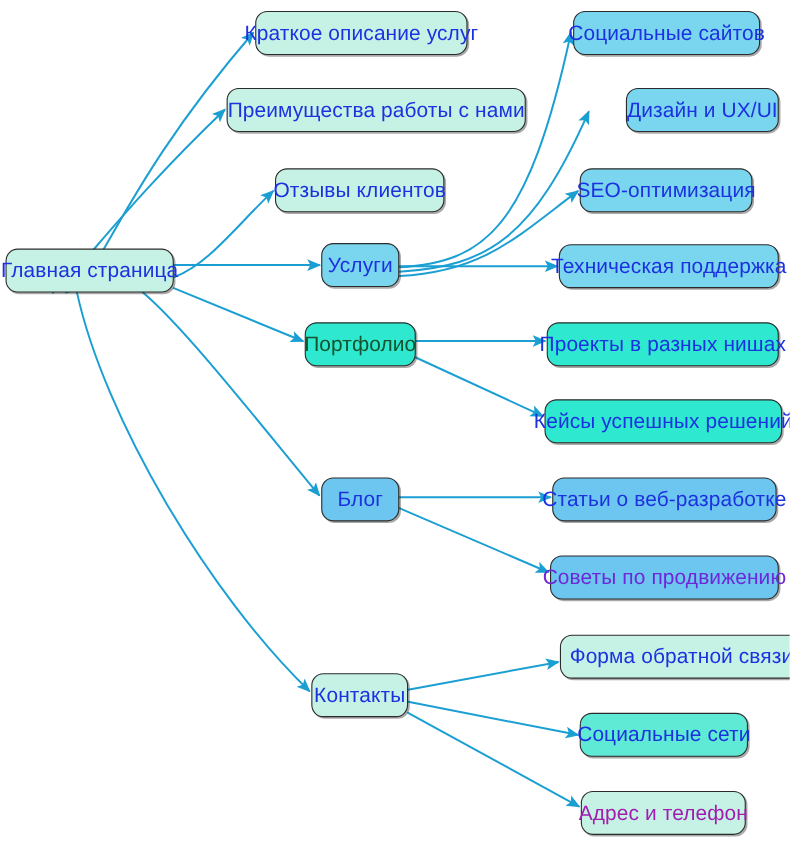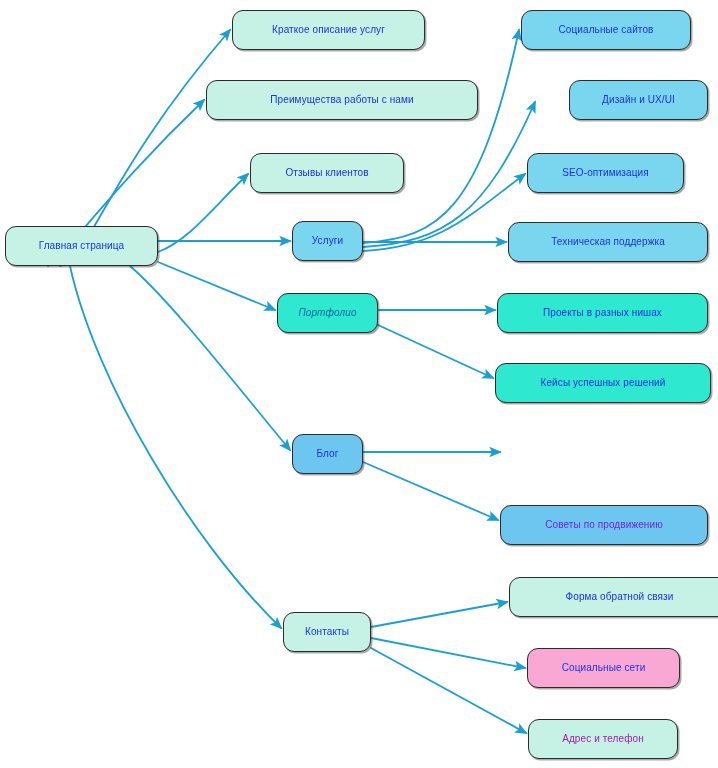--- a/index.html
+++ b/index.html
@@ -38,21 +38,21 @@
     box-sizing: border-box;
     display: flex;
     align-items: center;
     justify-content: center;
     border: 1.6px solid #2b2b2b;
     border-radius: 11px;
     box-shadow: 1.5px 1.5px 0 rgba(40,40,40,0.40);
     cursor: pointer;
   }
   .node .label {
-    font-size: 10px;
+    font-size: 19px;
     line-height: 1;
     color: #1c32e0;
     white-space: nowrap;
     letter-spacing: 0.1px;
     user-select: none;
   }
 </style>
 </head>
 <body>
 
@@ -108,41 +108,44 @@
       <div class="node" style="left: 537px; top: 80px; width: 139px; height: 40px; background: rgb(121, 214, 238); border-color: rgb(43, 43, 43); margin-left: 32px;">
         <span class="label" style="color: rgb(28, 50, 224);">Дизайн и UX/UI</span>
       </div>
       <div class="node" style="left: 508px; top: 222px; width: 200px; height: 40px; background: rgb(121, 214, 238); border-color: rgb(43, 43, 43);">
         <span class="label" style="color: rgb(28, 50, 224);">Техническая поддержка</span>
       </div>
       <div class="node" style="left: 527px; top: 153px; width: 157px; height: 40px; background: rgb(121, 214, 238); border-color: rgb(43, 43, 43);">
         <span class="label" style="color: rgb(28, 50, 224);">SEO-оптимизация</span>
       </div>
       <div class="node" style="left: 277px; top: 293px; width: 101px; height: 40px; background: rgb(47, 232, 208); border-color: rgb(43, 43, 43);">
-        <span class="label" style="color: #0369a1; font-style: italic;">Портфолио</span>
+        <span class="label" style="color: #14532d;">Портфолио</span>
       </div>
       <div class="node" style="left: 497px; top: 293px; width: 211px; height: 40px; background: rgb(47, 232, 208); border-color: rgb(43, 43, 43);">
         <span class="label" style="color: rgb(28, 50, 224);">Проекты в разных нишах</span>
       </div>
       <div class="node" style="left: 495px; top: 363px; width: 216px; height: 40px; background: rgb(47, 232, 208); border-color: rgb(43, 43, 43);">
         <span class="label" style="color: rgb(28, 50, 224);">Кейсы успешных решений</span>
       </div>
       <div class="node" style="left: 292px; top: 434px; width: 71px; height: 40px; background: rgb(108, 198, 239); border-color: rgb(43, 43, 43);">
         <span class="label" style="color: rgb(28, 50, 224);">Блог</span>
       </div>
+      <div class="node" style="left: 502px; top: 434px; width: 204px; height: 40px; background: rgb(108, 198, 239); border-color: rgb(43, 43, 43);">
+        <span class="label" style="color: rgb(28, 50, 224);">Статьи о веб-разработке</span>
+      </div>
       <div class="node" style="left: 500px; top: 505px; width: 208px; height: 40px; background: rgb(108, 198, 239); border-color: rgb(43, 43, 43);">
         <span class="label" style="color: #6d28d9;">Советы по продвижению</span>
       </div>
       <div class="node" style="left: 283px; top: 612px; width: 88px; height: 40px; background: rgb(198, 242, 229); border-color: rgb(43, 43, 43);">
         <span class="label" style="color: rgb(28, 50, 224);">Контакты</span>
       </div>
       <div class="node" style="left: 509px; top: 577px; width: 221px; height: 40px; background: rgb(198, 242, 229); border-color: rgb(43, 43, 43);">
         <span class="label" style="color: rgb(28, 50, 224);">Форма обратной связи</span>
       </div>
-      <div class="node" style="left: 527px; top: 648px; width: 153px; height: 40px; background: #f9a8d4; border-color: rgb(43, 43, 43);">
+      <div class="node" style="left: 527px; top: 648px; width: 153px; height: 40px; background: #5eead4; border-color: rgb(43, 43, 43);">
         <span class="label" style="color: rgb(28, 50, 224);">Социальные сети</span>
       </div>
       <div class="node" style="left: 528px; top: 719px; width: 150px; height: 40px; background: rgb(198, 242, 229); border-color: rgb(43, 43, 43);">
         <span class="label" style="color: #a21caf;">Адрес и телефон</span>
       </div>
     </div>
 
 </div>
 
 </body></html>

